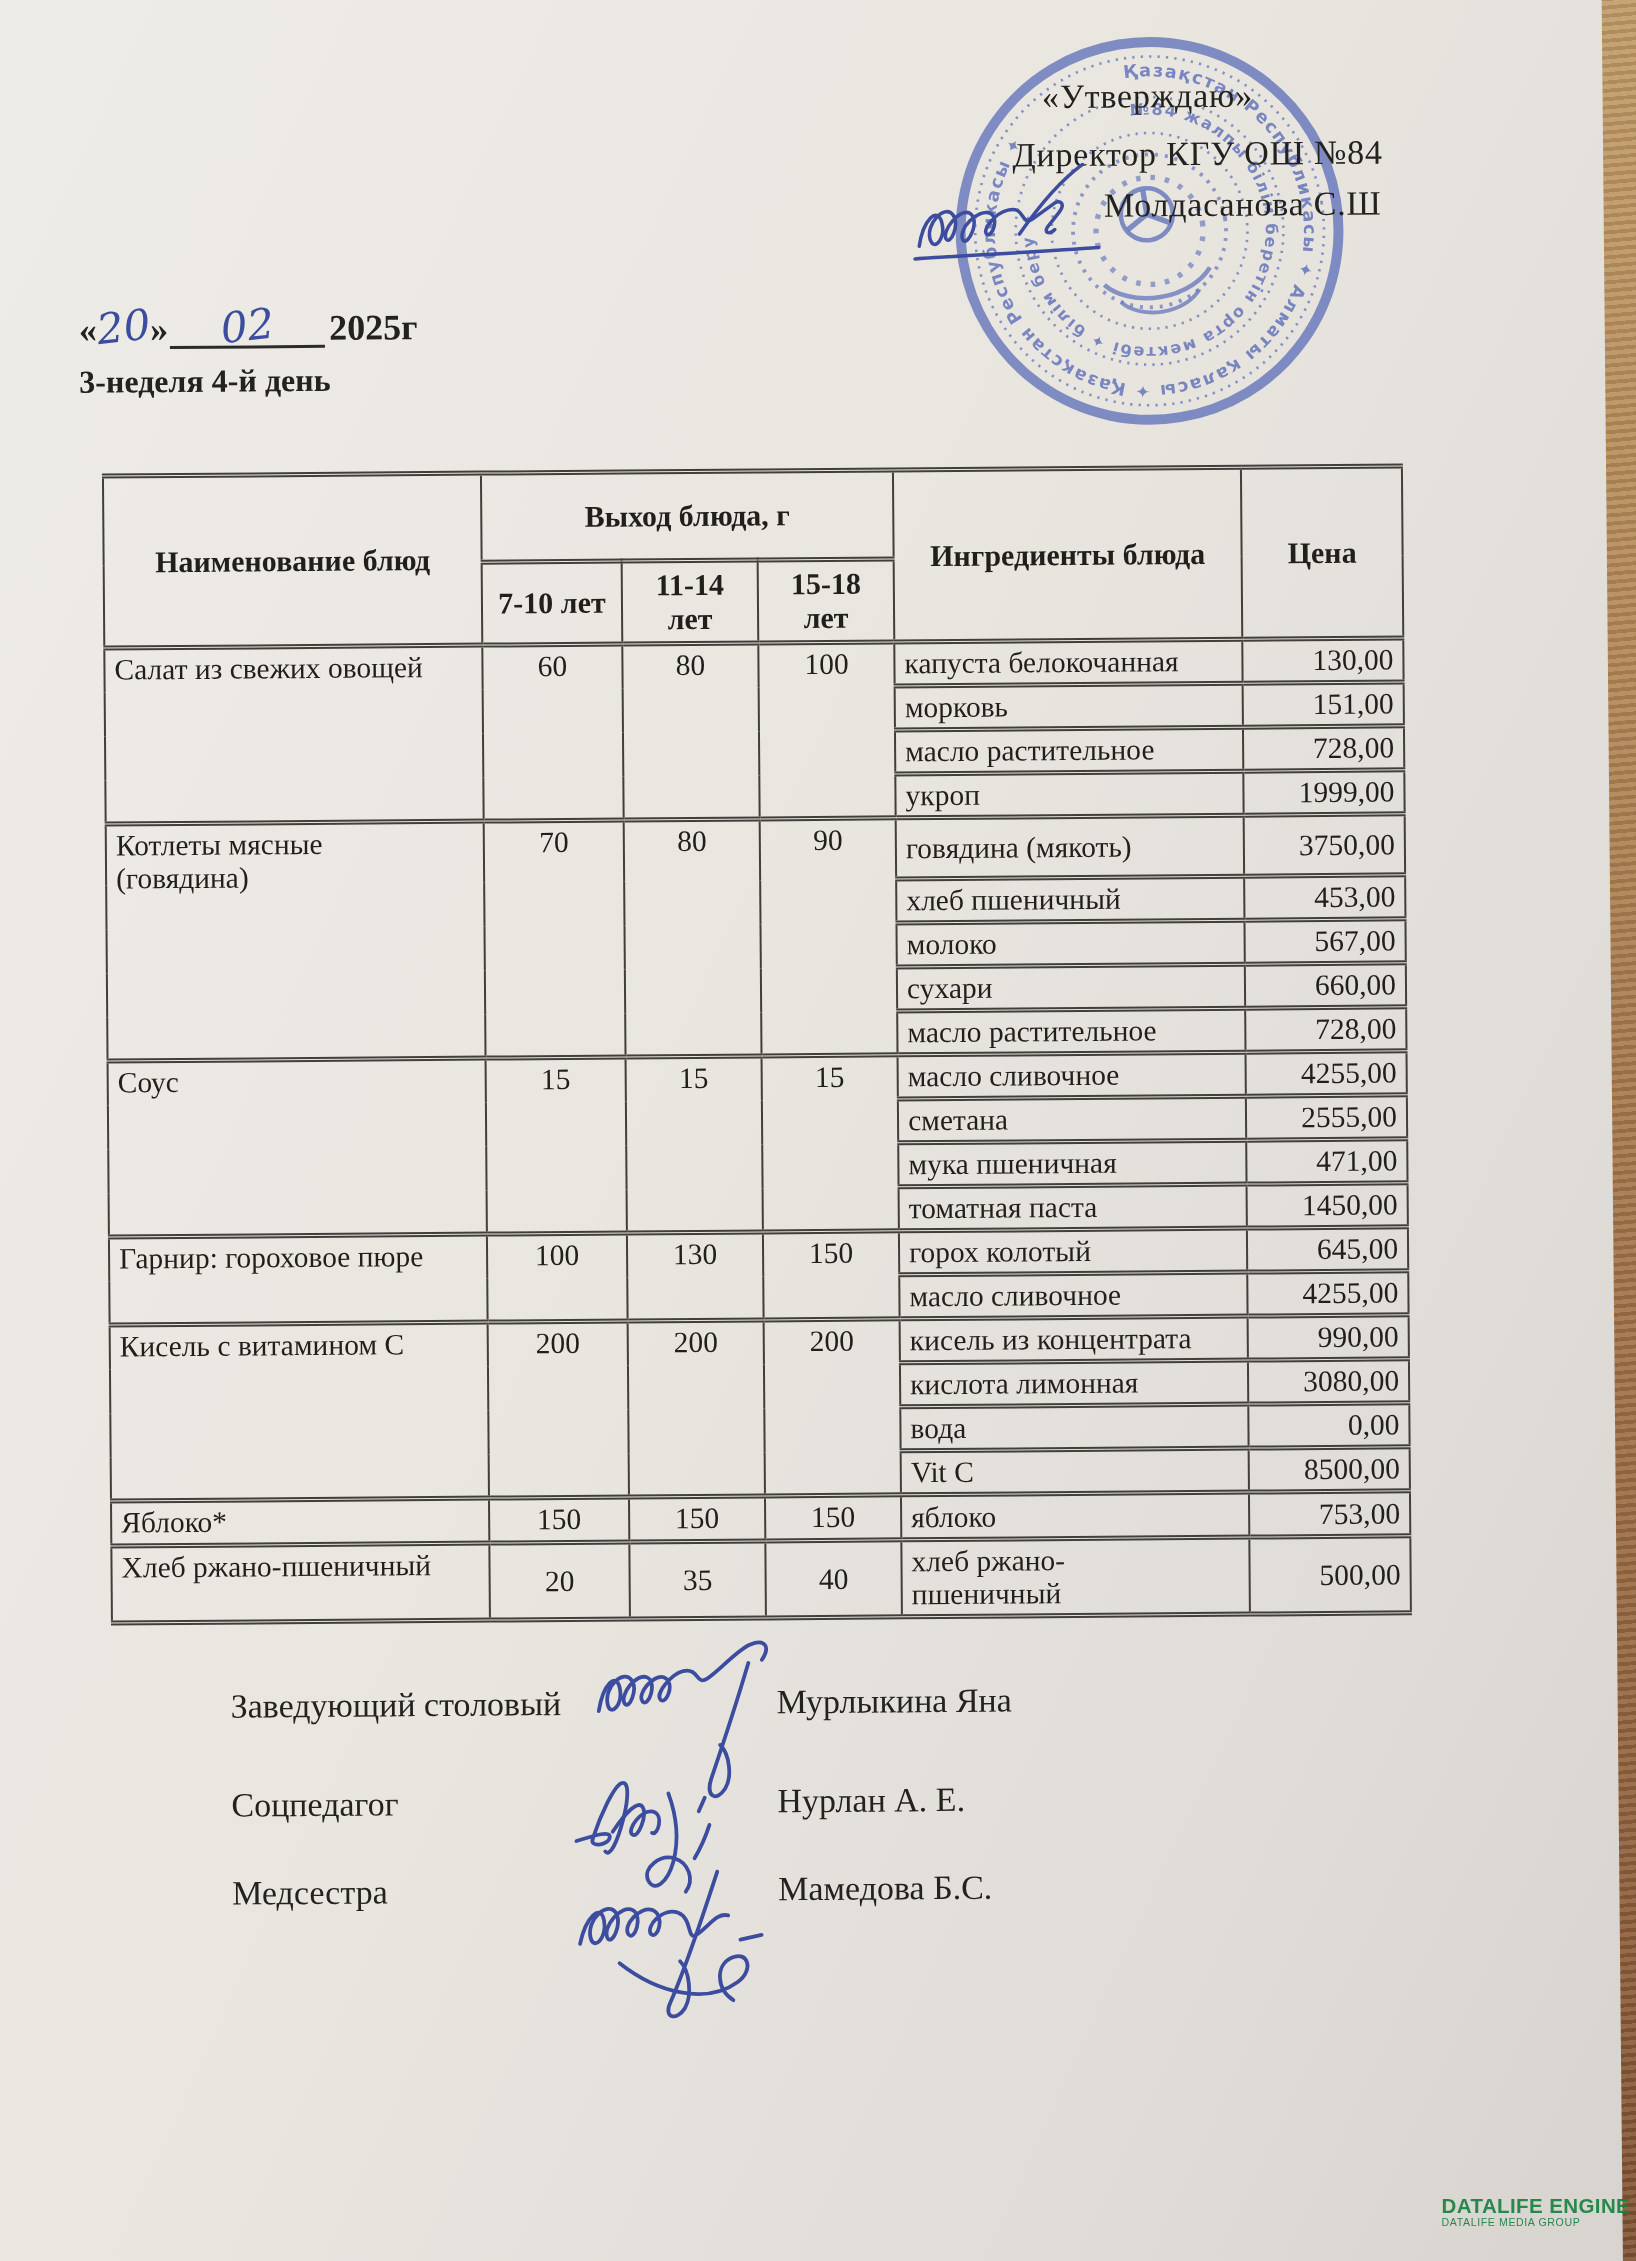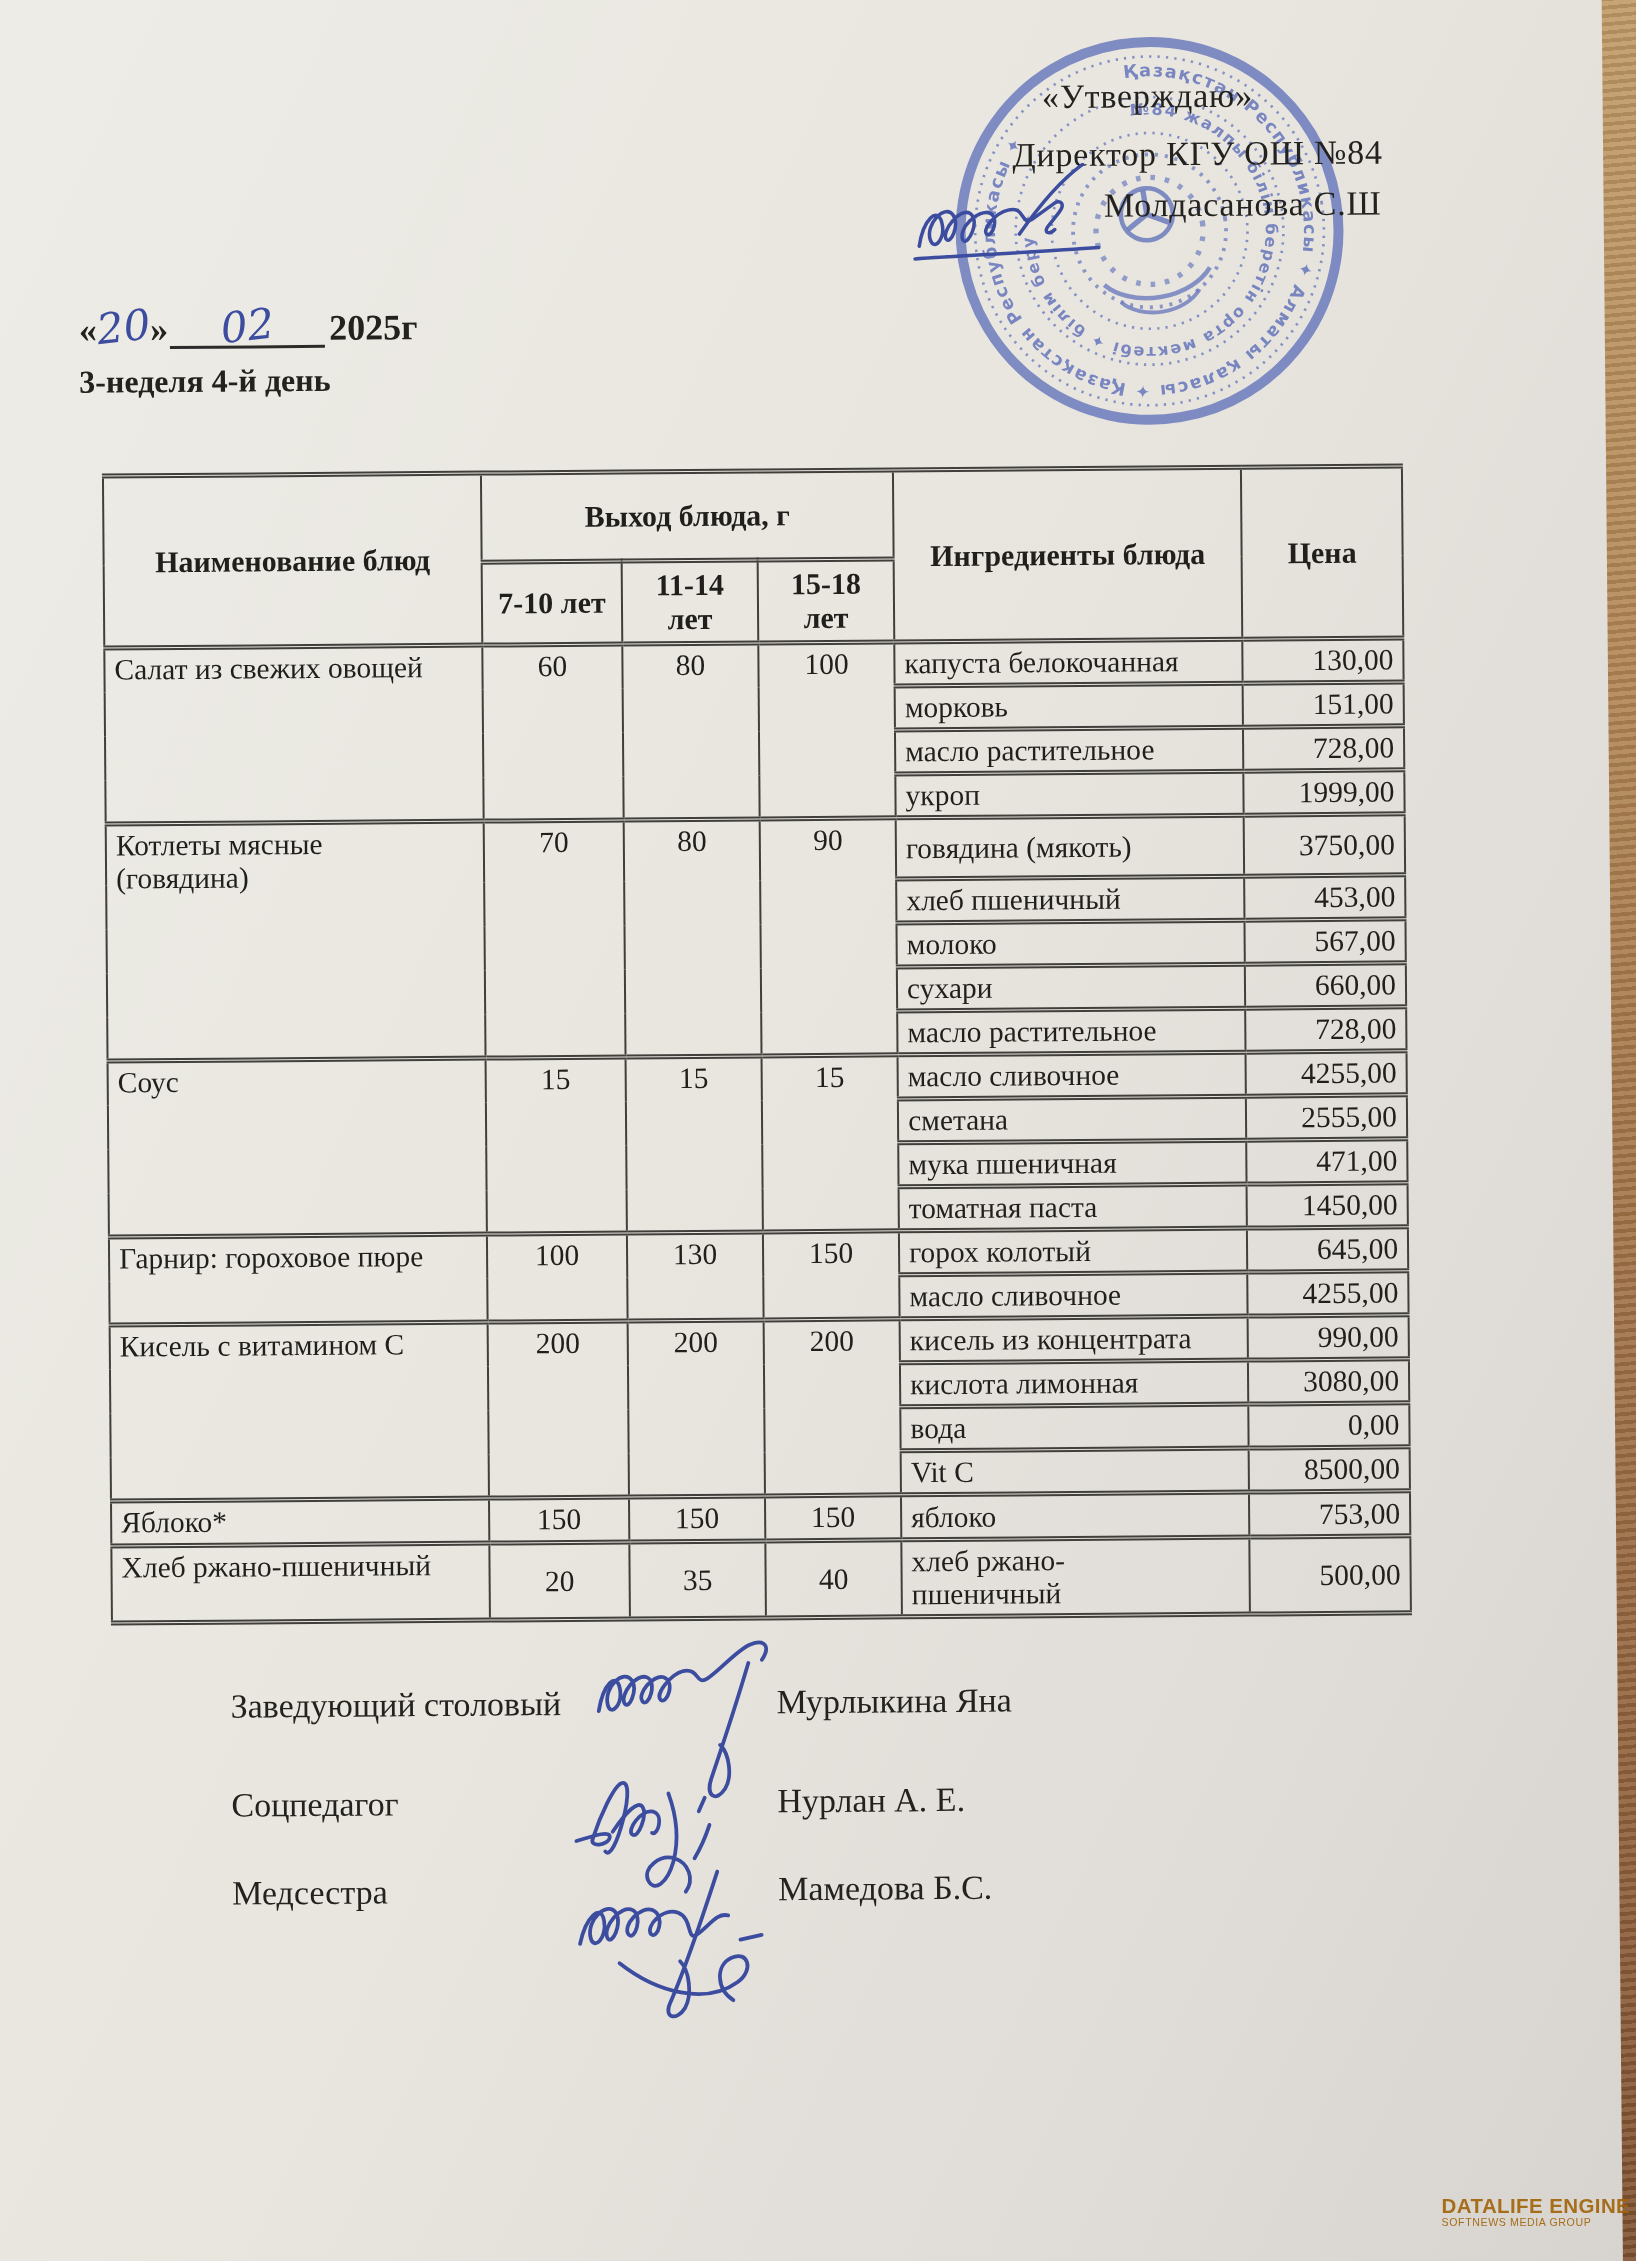--- a/index.html
+++ b/index.html
@@ -53,21 +53,21 @@
   
   .sig-row{position:absolute;font-size:34px;white-space:nowrap;}
   .sig-role{position:absolute;left:227px;}
   .sig-name{position:absolute;left:773px;}
   .pen{position:absolute;}
 
   
   .watermark{
     position:absolute;left:1434px;top:2195px;width:189px;
     display:flex;align-items:flex-start;gap:7.6px;
-    font-family:"Liberation Sans","DejaVu Sans",sans-serif;color:#a16207;opacity:.9;
+    font-family:"Liberation Sans","DejaVu Sans",sans-serif;color:#15803d;opacity:.9;
   }
   .wm-text{line-height:1.05;}
   .wm-title{font-size:20.5px;font-weight:bold;letter-spacing:0.4px;white-space:nowrap;}
   .wm-sub{font-size:10.6px;letter-spacing:0.6px;white-space:nowrap;}
 </style>
 </head>
 <body>
 
 <div class="paper"></div>
 
@@ -297,16 +297,16 @@
 
 <div class="watermark">
   <svg width="32" height="32" viewBox="0 0 42 42">
     <g fill="none" stroke="#93918c" stroke-width="3.5" stroke-linecap="round">
       <rect x="3" y="3" width="36" height="36" rx="11"></rect>
       <path d="M13,27 C11,20 15,13 22,13 C29,13 32,19 28,24 C25,28 19,27 19,22 C19,18 23,17 25,19"></path>
     </g>
   </svg>
   <div class="wm-text">
     <div class="wm-title">DATALIFE ENGINE</div>
-    <div class="wm-sub">SOFTNEWS MEDIA GROUP</div>
+    <div class="wm-sub">DATALIFE MEDIA GROUP</div>
   </div>
 </div>
 
 
 </body></html>

